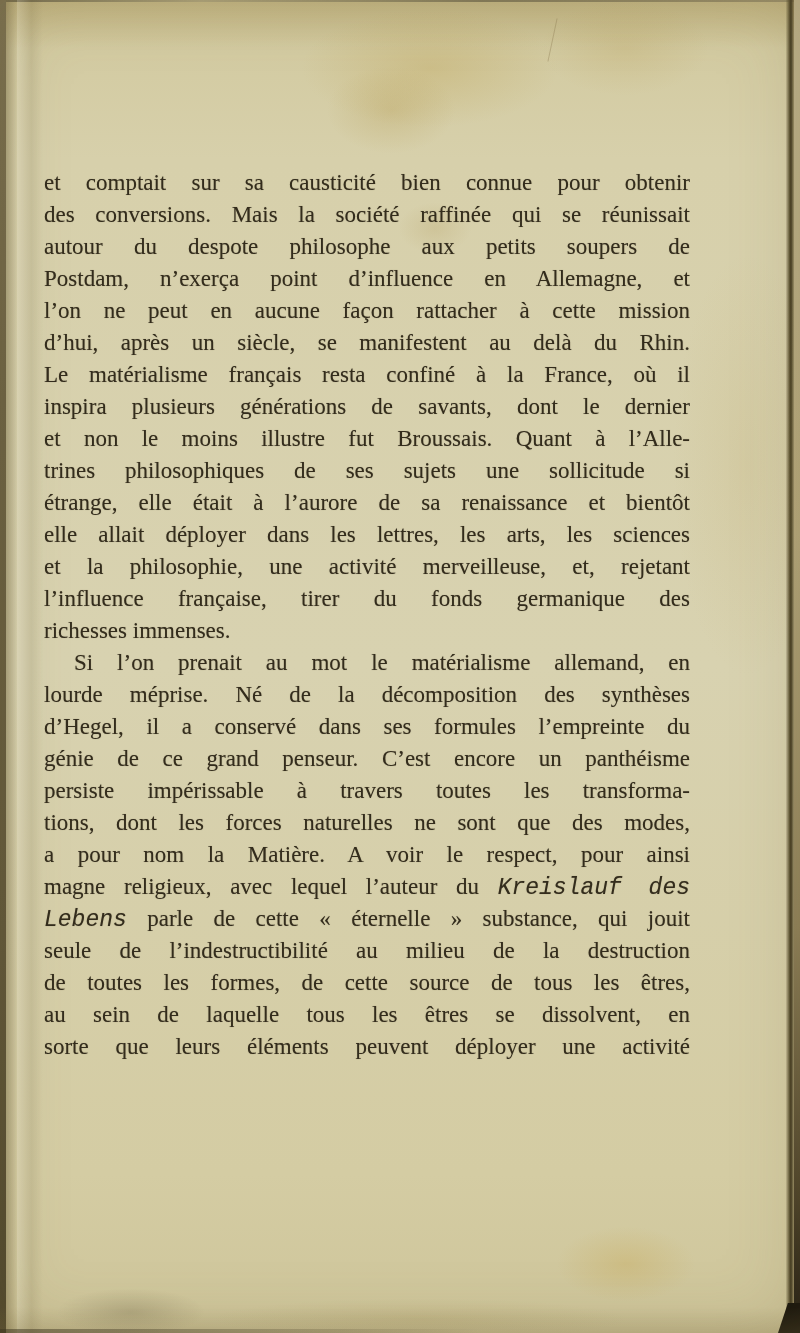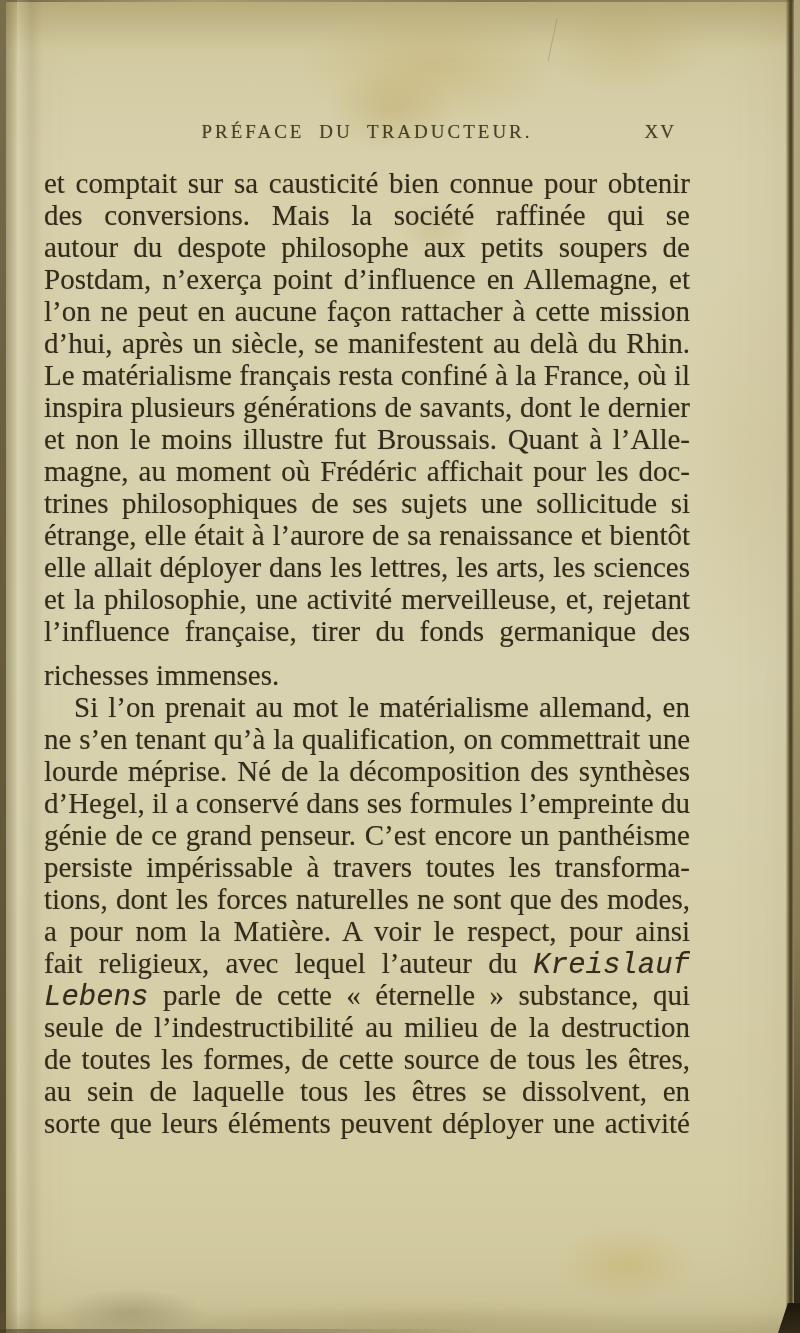--- a/index.html
+++ b/index.html
@@ -67,28 +67,28 @@
     position:absolute;top:118px;left:44px;width:646px;height:28px;
     color:#473f26;font-size:19px;line-height:28px;
     letter-spacing:3px;word-spacing:7px;
   }
   .running-title{position:absolute;left:0;width:100%;text-align:center;
     text-shadow:0 0 1px rgba(60,52,32,0.4);}
   .folio{position:absolute;right:14px;top:0;letter-spacing:2px;
     text-shadow:0 0 1px rgba(60,52,32,0.4);}
   .textblock{
     position:absolute;top:167px;left:44px;width:646px;
-    color:#332c1c;font-size:29px;
+    color:#332c1c;font-size:23px;
     text-shadow:0 0 1px rgba(51,44,28,0.35);
   }
   .line{
     height:32px;line-height:32px;overflow:hidden;
     text-align:justify;text-align-last:justify;
   }
-  .line.para-end{text-align-last:left;margin-top:12px;}
+  .line.para-end{text-align-last:left;}
   .line.indent{text-indent:30px;}
   .it{font-style:italic;font-family:Liberation Mono, monospace;}
 </style>
 </head>
 <body>
 
 <div class="scan">
 
   <div class="band-top"></div>
   <div class="edge-top-line"></div>
@@ -104,53 +104,47 @@
   <div class="stain st2"></div>
   <div class="stain st3"></div>
   <div class="stain st4"></div>
   <div class="stain st5"></div>
   <div class="stain st6"></div>
   <div class="stain st7"></div>
   <div class="stain st8"></div>
   <div class="crack"></div>
   <div class="vignette"></div>
 
-  <div class="running-head">
-    <div class="running-title">PRÉFACE DU TRADUCTEUR.</div>
-    <div class="folio">XV</div>
-  </div>
 
   <div class="textblock">
     <div class="line">et comptait sur sa causticité bien connue pour obtenir</div>
     <div class="line">des conversions. Mais la société raffinée qui se réunissait</div>
     <div class="line">autour du despote philosophe aux petits soupers de</div>
     <div class="line">Postdam, n’exerça point d’influence en Allemagne, et</div>
     <div class="line">l’on ne peut en aucune façon rattacher à cette mission</div>
     <div class="line">d’hui, après un siècle, se manifestent au delà du Rhin.</div>
     <div class="line">Le matérialisme français resta confiné à la France, où il</div>
     <div class="line">inspira plusieurs générations de savants, dont le dernier</div>
     <div class="line">et non le moins illustre fut Broussais. Quant à l’Alle-</div>
-    <div class="line">magne, au moment où Frédéric affichait pour les doc-</div>
     <div class="line">trines philosophiques de ses sujets une sollicitude si</div>
     <div class="line">étrange, elle était à l’aurore de sa renaissance et bientôt</div>
     <div class="line">elle allait déployer dans les lettres, les arts, les sciences</div>
     <div class="line">et la philosophie, une activité merveilleuse, et, rejetant</div>
     <div class="line">l’influence française, tirer du fonds germanique des</div>
     <div class="line para-end">richesses immenses.</div>
 
     <div class="line indent">Si l’on prenait au mot le matérialisme allemand, en</div>
-    <div class="line">ne s’en tenant qu’à la qualification, on commettrait une</div>
     <div class="line">lourde méprise. Né de la décomposition des synthèses</div>
     <div class="line">d’Hegel, il a conservé dans ses formules l’empreinte du</div>
     <div class="line">génie de ce grand penseur. C’est encore un panthéisme</div>
     <div class="line">persiste impérissable à travers toutes les transforma-</div>
     <div class="line">tions, dont les forces naturelles ne sont que des modes,</div>
     <div class="line">a pour nom la Matière. A voir le respect, pour ainsi</div>
 
-    <div class="line"><span>fait religieux, avec lequel l’auteur du </span><span class="it">Kreislauf des</span></div>
+    <div class="line"><span>magne religieux, avec lequel l’auteur du </span><span class="it">Kreislauf des</span></div>
     <div class="line"><span class="it">Lebens</span><span> parle de cette « éternelle » substance, qui jouit</span></div>
 
     <div class="line">seule de l’indestructibilité au milieu de la destruction</div>
     <div class="line">de toutes les formes, de cette source de tous les êtres,</div>
     <div class="line">au sein de laquelle tous les êtres se dissolvent, en</div>
     <div class="line">sorte que leurs éléments peuvent déployer une activité</div>
   </div>
 
 </div>
 

